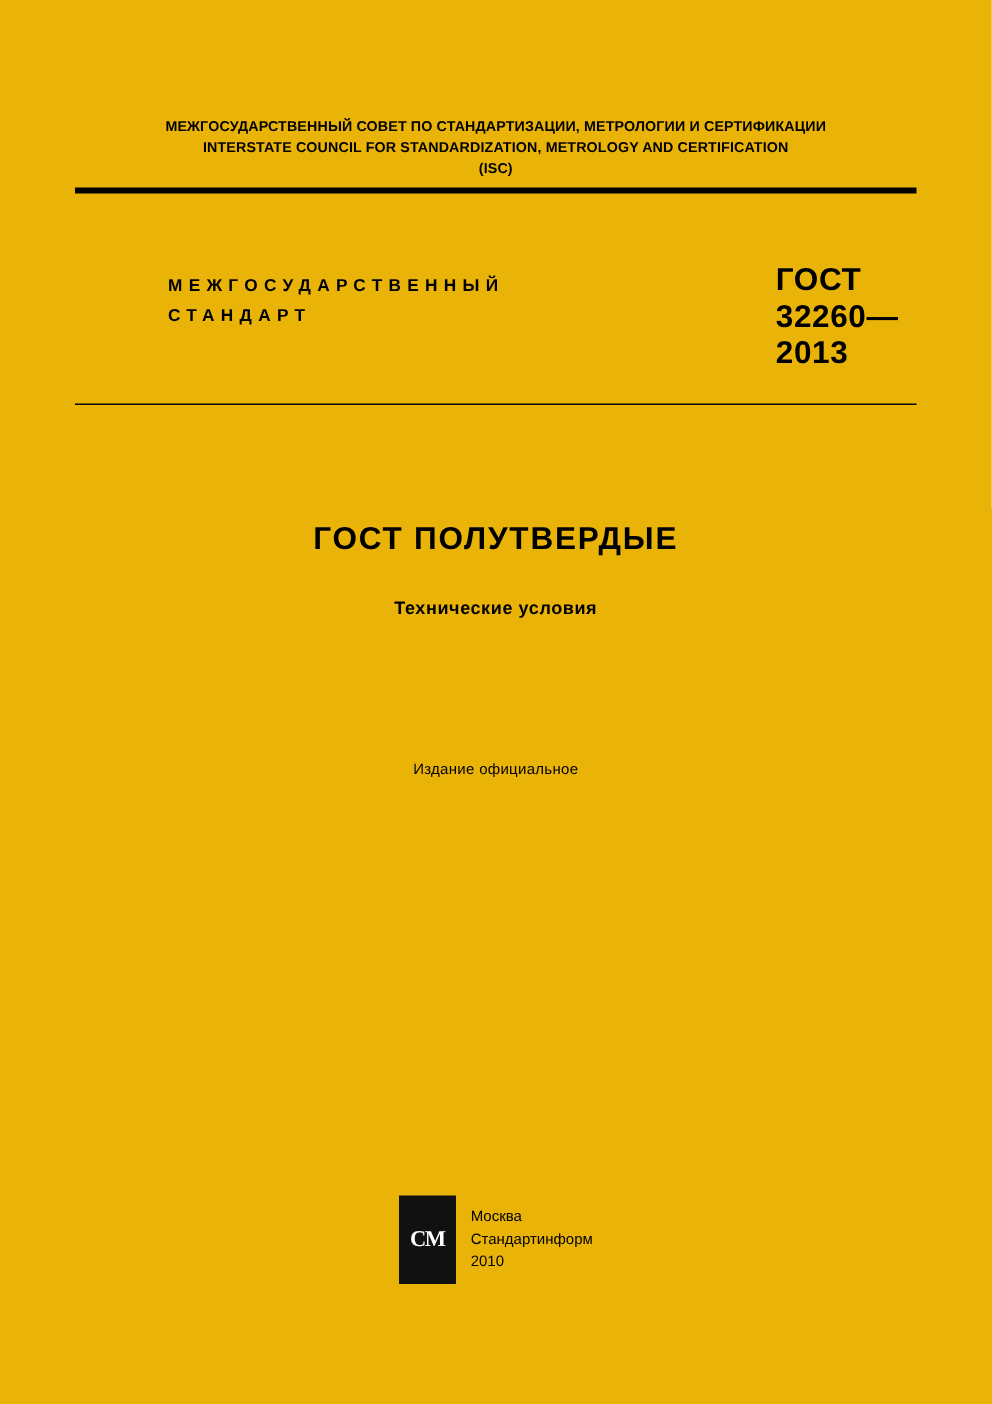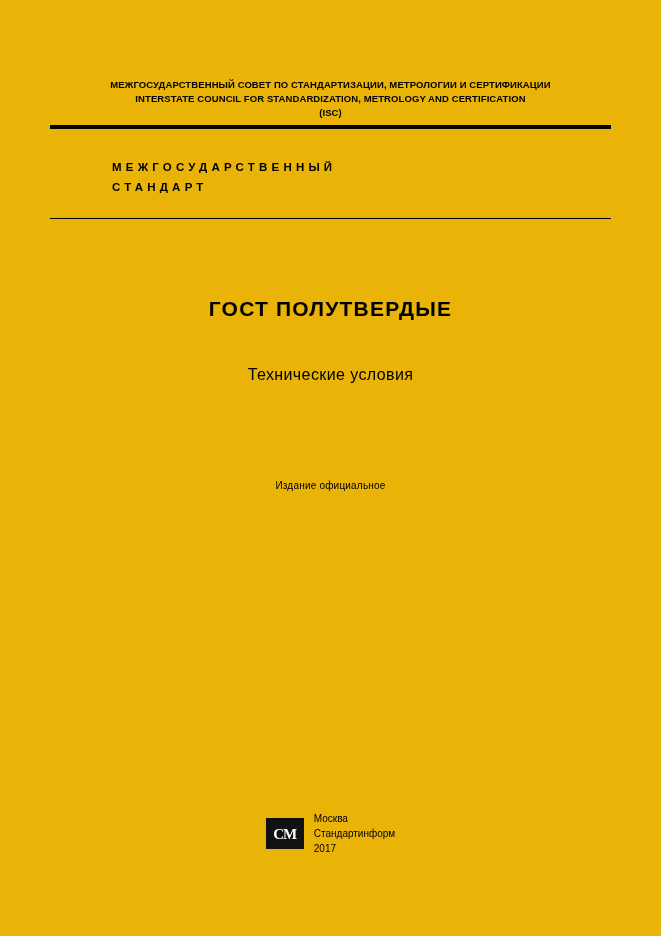--- a/index.html
+++ b/index.html
@@ -53,20 +53,21 @@
   }
 
   
   .std-row {
     display: flex;
     align-items: flex-start;
     justify-content: space-between;
     padding: 22px 0 20px 0;
     min-height: 86px;
     box-sizing: border-box;
+    margin-top: 24px;
   }
   .std-left {
     flex: 0 0 auto;
     padding-left: 62px;
     padding-top: 6px;
   }
   .std-left .l1,
   .std-left .l2 {
     display: block;
     font-size: 11.5px;
@@ -94,24 +95,24 @@
   
   .doc-title {
     text-align: center;
     font-size: 21px;
     font-weight: bold;
     letter-spacing: 1.2px;
     margin-top: 78px;
   }
   .doc-subtitle {
     text-align: center;
-    font-size: 16px;
-    font-weight: normal;
+    font-size: 12px;
+    font-weight: bold;
     letter-spacing: 0.4px;
-    margin-top: 45px;
+    margin-top: 26px;
   }
   .edition {
     text-align: center;
     font-size: 10px;
     margin-top: 96px;
     letter-spacing: 0.2px;
   }
 
   
   .publisher {
@@ -123,21 +124,21 @@
     justify-content: center;
     align-items: center;
   }
   .pub-inner {
     display: flex;
     align-items: center;
     gap: 10px;
   }
   .logo {
     width: 38px;
-    height: 31px;
+    height: 59px;
     background: #111111;
     position: relative;
     display: inline-block;
   }
   .logo .glyph {
     position: absolute;
     left: 0;
     right: 0;
     top: 50%;
     transform: translateY(-50%);
@@ -169,37 +170,42 @@
       <span class="line">INTERSTATE COUNCIL FOR STANDARDIZATION, METROLOGY AND CERTIFICATION</span>
       <span class="line">(ISC)</span>
     </div>
 
     <hr class="rule-thick">
 
     <div class="std-row">
       <div class="std-left">
         <span class="l1">МЕЖГОСУДАРСТВЕННЫЙ</span>
         <span class="l2">СТАНДАРТ</span>
+      </div>
+      <div class="std-right">
+        <span>ГОСТ</span>
+        <span>32260—</span>
+        <span>2013</span>
       </div>
     </div>
 
     <hr class="rule-thin">
 
     <div class="doc-title">ГОСТ  ПОЛУТВЕРДЫЕ</div>
     <div class="doc-subtitle">Технические условия</div>
     <div class="edition">Издание официальное</div>
 
   </div>
 
   <div class="publisher">
     <div class="pub-inner">
       <span class="logo">
         <span class="glyph">СМ</span>
       </span>
       <div class="pub-text">
         <span>Москва</span>
         <span>Стандартинформ</span>
-        <span>2017</span>
+        <span>2010</span>
       </div>
     </div>
   </div>
 
 </div>
 
 </body></html>

